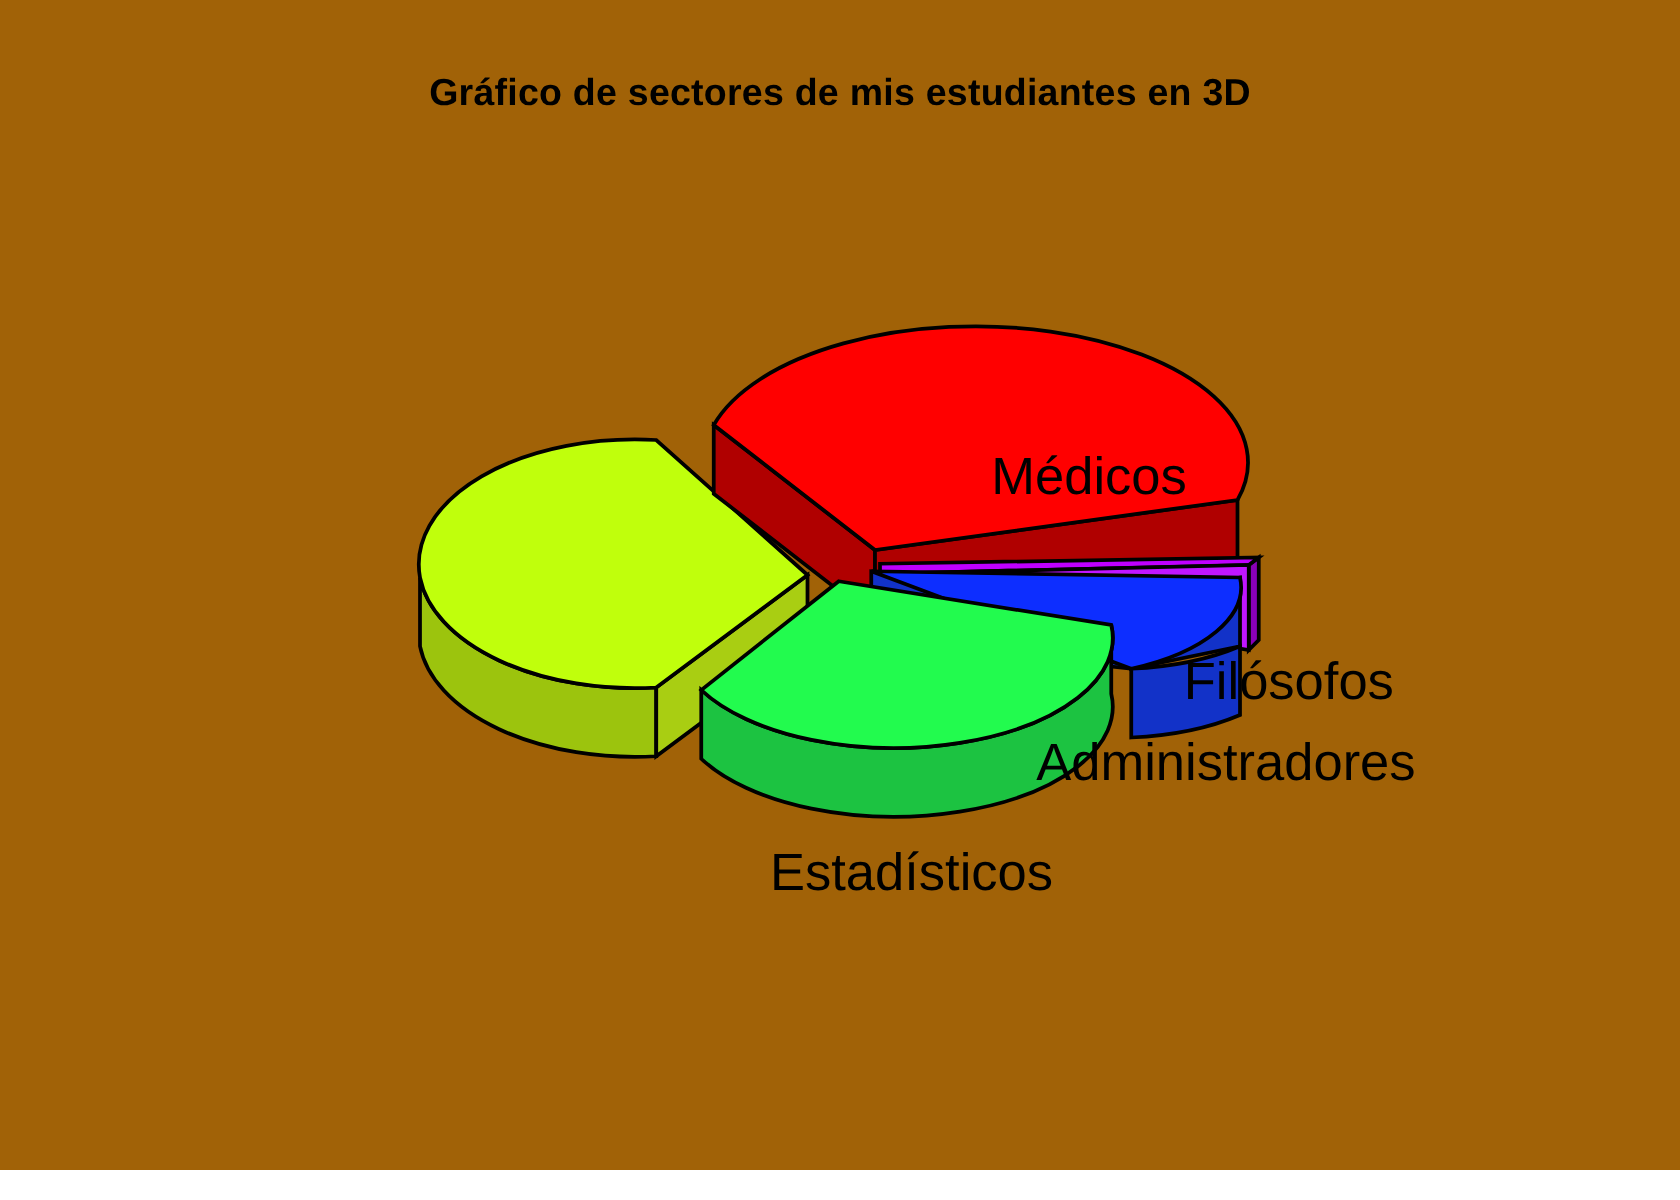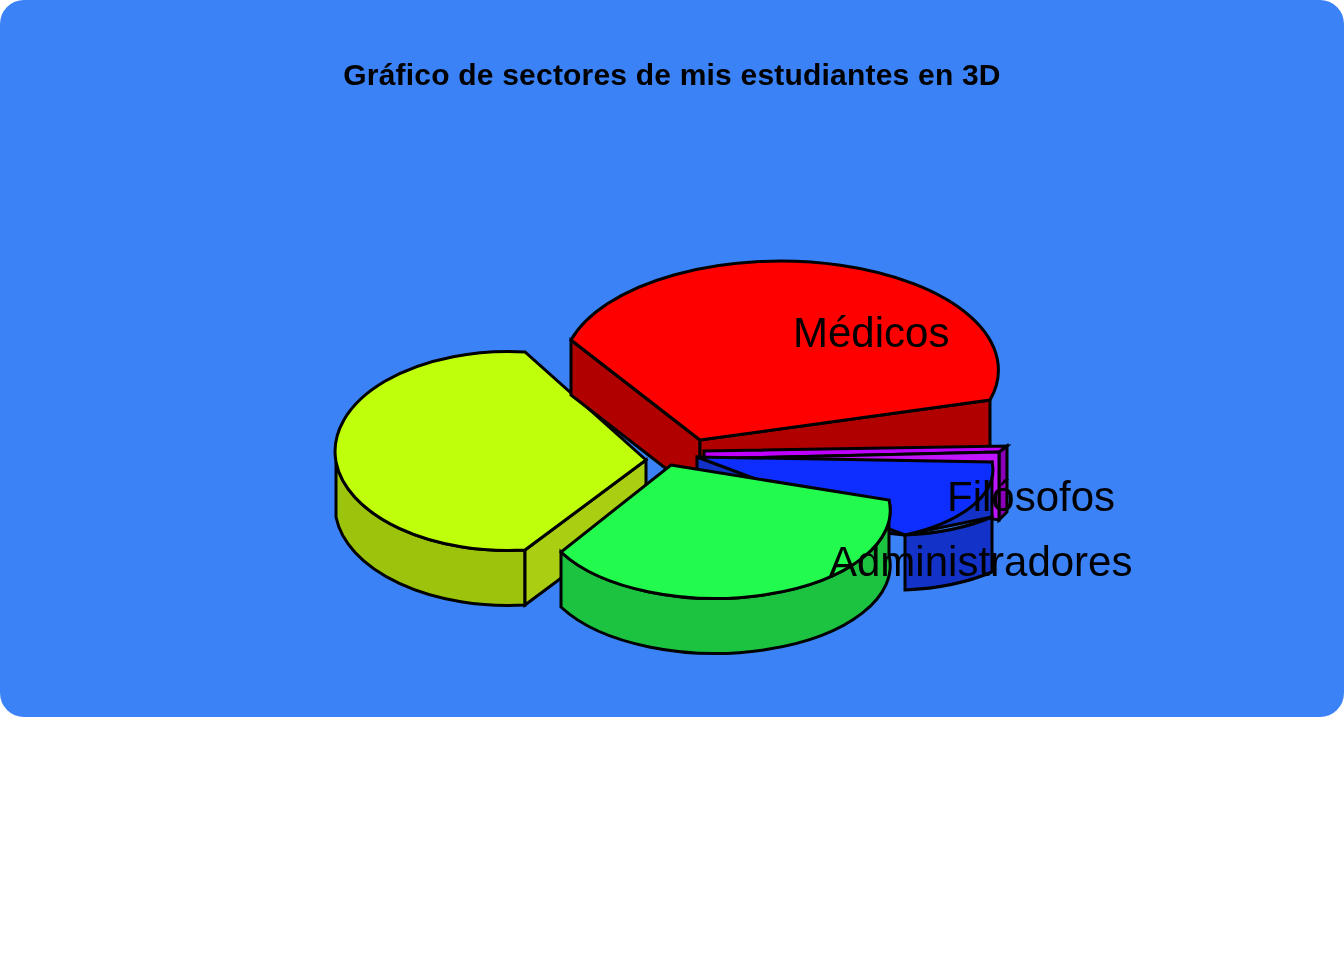--- a/index.html
+++ b/index.html
@@ -15,23 +15,22 @@
     overflow: hidden;
     font-family: "Liberation Sans", sans-serif;
     color: #000000;
   }
 
   #chart-root {
     position: absolute;
     left: 0;
     top: 0;
     width: 1344px;
-    height: 717px;
-    background: #3b82f6;
-    border-radius: 24px;
+    height: 936px;
+    background: #a16207;
   }
 
   #chart-title {
     position: absolute;
     left: 0;
     top: 58px;
     width: 1344px;
     text-align: center;
     font-family: "Liberation Sans", sans-serif;
     font-size: 30px;
@@ -51,20 +50,21 @@
   }
 
   .slice-label {
     position: absolute;
     font-family: "Liberation Sans", sans-serif;
     font-size: 42px;
     font-weight: normal;
     color: #000000;
     white-space: nowrap;
     line-height: 1;
+    margin-top: 48px;
   }
 
   #label-medicos        { left: 793px; top: 312px; }
   #label-ingenieros     { left: 183px; top: 460px; }
   #label-filosofos      { left: 947px; top: 476px; }
   #label-administradores{ left: 829px; top: 541px; }
   #label-estadisticos   { left: 616px; top: 629px; }
 </style>
 </head>
 <body>
@@ -166,14 +166,15 @@
 
   </svg>
 
   <div class="slice-label" id="label-medicos">Médicos</div>
 
 
   <div class="slice-label" id="label-filosofos">Filósofos</div>
 
   <div class="slice-label" id="label-administradores">Administradores</div>
 
+  <div class="slice-label" id="label-estadisticos">Estadísticos</div>
 
 </div>
 
 </body></html>

